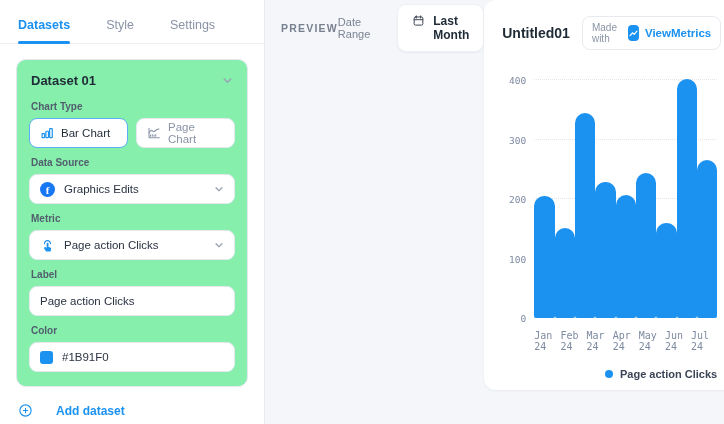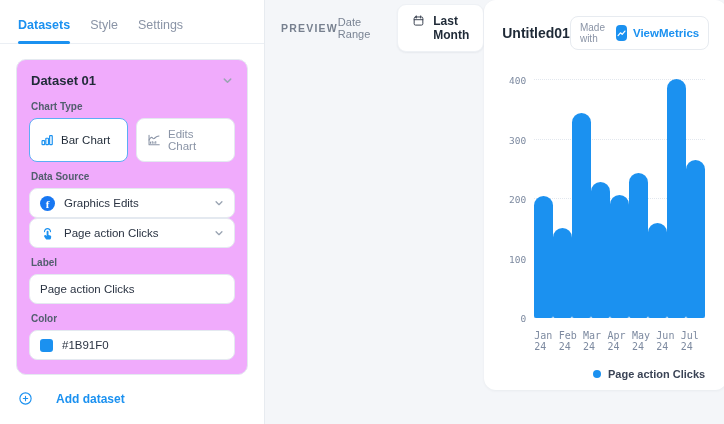--- a/index.html
+++ b/index.html
@@ -4,48 +4,48 @@
 <style>
   * { margin:0; padding:0; box-sizing:border-box; }
   html,body { width:724px; height:424px; overflow:hidden; }
   body {
     font-family:"Liberation Sans", sans-serif;
     background:#ffffff; color:#252e3d;
     display:flex;
   }
   
   .sidebar { width:264px; flex:none; background:#fff; }
-  .tabs { display:flex; gap:20px; padding:18px 18px 0 18px; border-bottom:1px solid #ebeff4; }
+  .tabs { display:flex; gap:36px; padding:18px 18px 0 18px; border-bottom:1px solid #ebeff4; }
   .tab { font-size:12.5px; font-weight:500; color:#8a94a6; padding-bottom:11px; position:relative; cursor:pointer; }
   .tab.active { color:#1b91f0; font-weight:700; }
   .tab.active::after { content:""; position:absolute; left:0; right:0; bottom:-1px; height:3px; border-radius:3px; background:#1b91f0; }
-  .dataset-card { margin:15px 16px 0 16px; border:1px solid #e4e9f0; border-radius:10px; padding:0 12px 14px 12px; background:#f0abfc; }
+  .dataset-card { margin:15px 16px 0 16px; border:1px solid #e4e9f0; border-radius:10px; padding:0 12px 14px 12px; background:#86efac; }
   .card-head { display:flex; align-items:center; justify-content:space-between; padding:13px 2px 4px 2px; cursor:pointer; }
   .card-title { font-size:13px; font-weight:700; color:#1f2a37; }
   .field-label { font-size:10px; font-weight:600; color:#525e6e; margin:9px 2px 6px 2px; }
   .ctrl { height:30px; border:1px solid #e4e9f0; border-radius:8px; background:#fff;
           display:flex; align-items:center; gap:9px; padding:0 10px; font-size:11.5px; color:#2a3342; }
   .ctrl .spacer { flex:1; }
   .type-row { display:flex; gap:8px; }
-  .type-btn { flex:1; height:44px; border:1px solid #e4e9f0; border-radius:8px; background:#fff;
+  .type-btn { flex:1; height:30px; border:1px solid #e4e9f0; border-radius:8px; background:#fff;
               display:flex; align-items:center; gap:7px; padding:0 10px; font-size:11.5px; color:#8a94a6; cursor:pointer; }
   .type-btn.selected { border-color:#5caef5; color:#1f2a37; }
   .color-swatch { width:13px; height:13px; border-radius:3px; background:#1b91f0; flex:none; }
   input.text { border:none; outline:none; font-family:inherit; font-size:11.5px; color:#2a3342; flex:1; min-width:0; background:transparent; }
   .add-dataset { display:flex; align-items:center; gap:23px; margin:16px 18px; color:#1b91f0; font-size:12px; font-weight:700; cursor:pointer; }
   
   .preview { flex:1; background:#f4f6f9; border-left:1px solid #e7ebf0; padding:0 16px; display:flex; flex-direction:row; }
   .preview-head { height:56px; display:flex; align-items:center; justify-content:space-between; }
   .preview-title { font-size:10.5px; font-weight:700; letter-spacing:1.2px; color:#77808f; }
   .range-group { display:flex; align-items:center; gap:27px; }
   .range-label { font-size:11px; color:#7a8494; }
   .range-btn { background:#fff; border:1px solid #eef1f5; border-radius:9px; box-shadow:0 1px 2px rgba(25,39,60,.06);
                display:flex; align-items:flex-start; gap:8px; padding:9px 14px; font-size:12px; font-weight:600; color:#1f2a37; cursor:pointer; }
   .chart-card { background:#fff; border-radius:12px; box-shadow:0 1px 3px rgba(25,39,60,.05); padding:16px 18px; height:390px; }
-  .chart-card-head { display:flex; align-items:center; justify-content:space-between; }
+  .chart-card-head { display:flex; align-items:center; justify-content:space-between;gap:12px; }
   .chart-title { font-size:14px; font-weight:700; color:#1f2a37; }
   .badge { display:flex; align-items:center; gap:6px; border:1px solid #e7ebf0; border-radius:8px; padding:5px 9px; background:#fff; cursor:pointer; }
   .badge-prefix { font-size:10px; color:#8a94a6; }
   .badge-logo { width:16px; height:16px; border-radius:4px; background:#1b91f0; display:flex; align-items:center; justify-content:center; }
   .badge-brand { font-size:11.5px; font-weight:700; color:#1b91f0; }
   
   .chart-area { position:relative; margin:30px 4px 0 32px; height:238px; }
   .gridline { position:absolute; left:0; right:0; height:0; border-top:1px dotted #e2e7ee; }
   .ytick { position:absolute; left:-32px; top:-5px; width:24px; text-align:right;
            font-family:"DejaVu Sans Mono", monospace; font-size:9.5px; color:#7d8aa0; }
@@ -95,36 +95,37 @@
         <span>Bar Chart</span>
       </div>
       <div class="type-btn">
         <span>
           <svg width="14" height="14" viewBox="0 0 24 24" fill="none" stroke="#8a94a6" stroke-width="1.8" stroke-linecap="round" stroke-linejoin="round">
               <path d="M3.5 4 V20 H21"></path>
               <path d="M3.5 12 C6 7 8 6.5 10 9 C12 11.5 14 7 17 6 L20.5 5"></path>
               <path d="M6 17.5 v-2 M9 17.5 v-3 M12 17.5 v-2 M15 17.5 v-3"></path>
             </svg>
         </span>
-        <span>Edits Chart</span>
+        <span>Page Chart</span>
       </div>
     </div>
 
     <div class="field-label">Data Source</div>
     <div class="ctrl">
       <span class="fb-icon"></span>
       <span>Graphics Edits</span>
       <span class="spacer"></span>
       <span>
         <svg width="10" height="10" viewBox="0 0 12 12" fill="none" stroke="#9aa4b2" stroke-width="1.6" stroke-linecap="round" stroke-linejoin="round">
             <path d="M2.5 4.5 L6 8 L9.5 4.5"></path>
           </svg>
       </span>
     </div>
 
+    <div class="field-label">Metric</div>
     <div class="ctrl">
       <span>
         <svg width="15" height="15" viewBox="0 0 24 24">
             <path d="M7.2 9a4.8 4.8 0 1 1 9.6 0" fill="none" stroke="#1b91f0" stroke-width="1.8" stroke-linecap="round"></path>
             <path d="M10.6 9.2a1.5 1.5 0 0 1 3 0v5l2.9.9c1 .3 1.6 1.3 1.4 2.3l-.5 2.5c-.2 1-1.1 1.7-2.1 1.7h-4.1c-.8 0-1.5-.4-1.9-1l-2.5-3.6c-.5-.8-.3-1.8.5-2.3.6-.4 1.4-.3 1.9.1l1.4 1.2V9.2z" fill="#1b91f0"></path>
           </svg>
       </span>
       <span>Page action Clicks</span>
       <span class="spacer"></span>
       <span>

